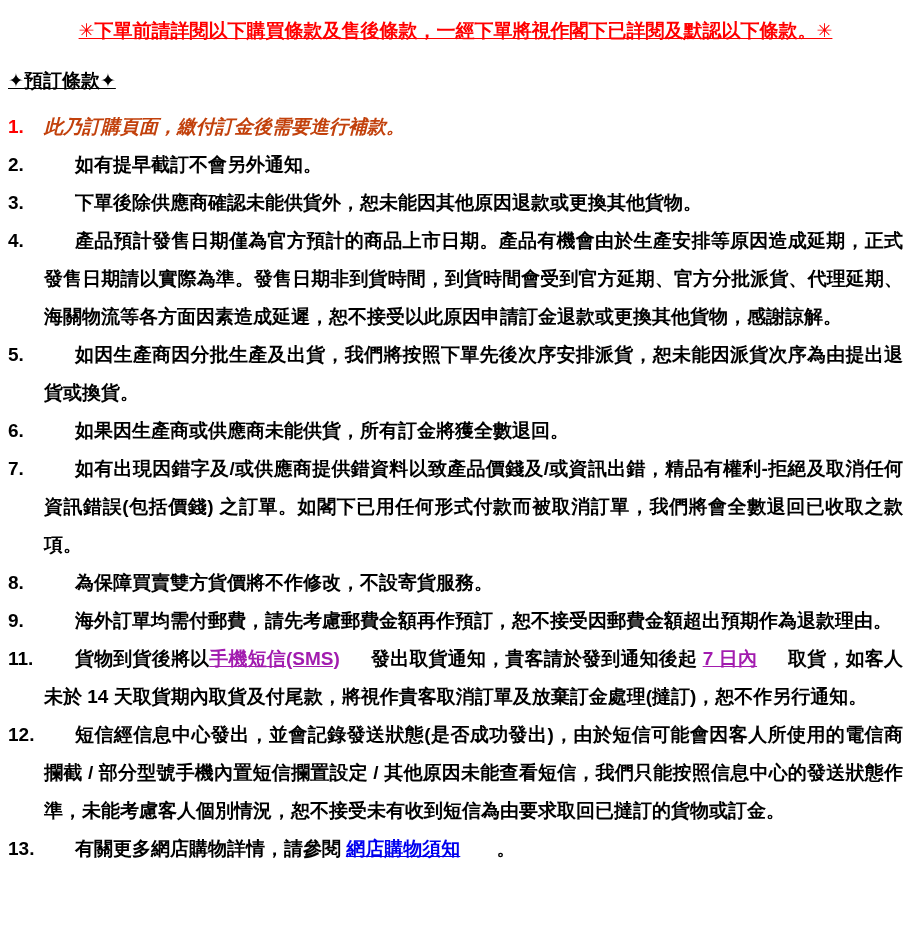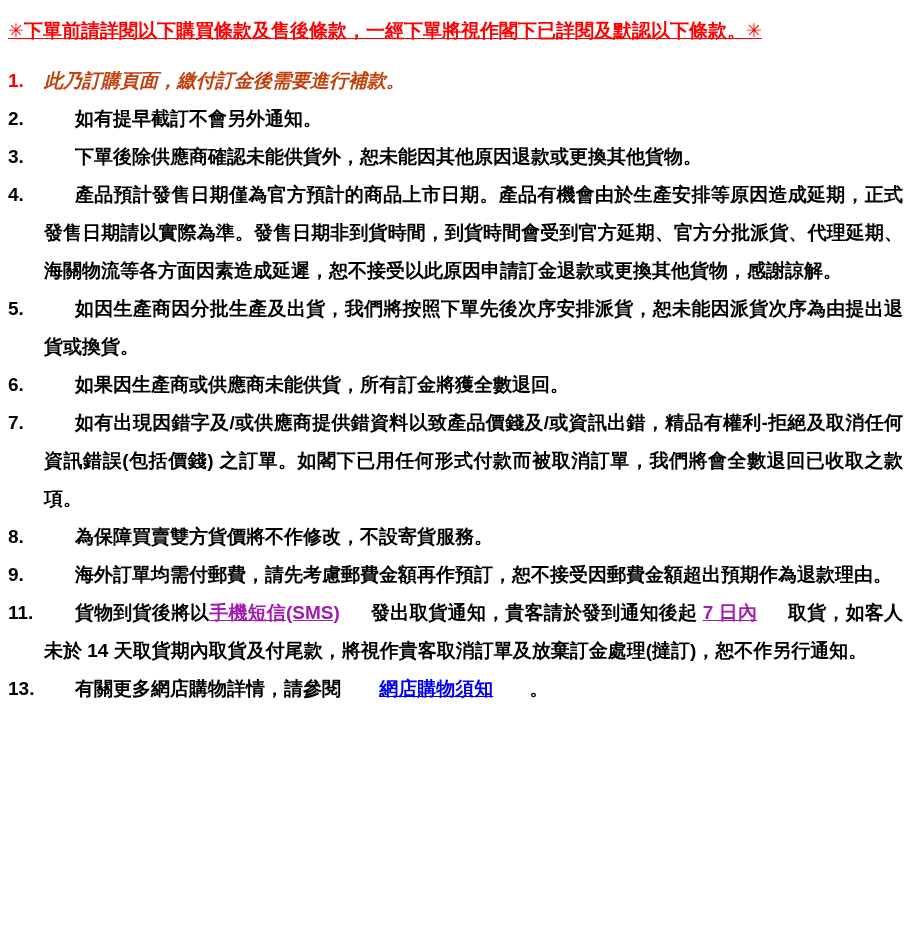--- a/index.html
+++ b/index.html
@@ -16,20 +16,21 @@
   }
   .page {
     padding: 12px 10px 10px 8px;
   }
   .notice {
     color: #ff0000;
     text-decoration: underline;
     line-height: 38px;
     margin-bottom: 12px;
     white-space: nowrap;
+    text-align: center;
   }
   .section-title {
     color: #000000;
     text-decoration: underline;
     line-height: 38px;
     margin-bottom: 8px;
   }
   .terms-list {
     display: block;
   }
@@ -59,29 +60,29 @@
     font-style: italic;
   }
   .seg-red-underline {
     color: #a21caf;
     text-decoration: underline;
   }
   a.seg-link {
     color: #0000ee;
     text-decoration: underline;
     cursor: pointer;
-    margin-left: 33px;
   }
 </style>
 </head>
 <body>
 
 <div class="page">
   <div class="notice">✳下單前請詳閱以下購買條款及售後條款，一經下單將視作閣下已詳閱及默認以下條款。✳</div>
 
+  <div class="section-title">✦預訂條款✦</div>
 
   <div class="terms-list">
       <div class="term-item red">
         <span class="num">1.</span>
         <span class="body"><span class="seg-red">此乃訂購頁面，繳付訂金後需要進行補款。</span></span>
       </div>
       <div class="term-item">
         <span class="num">2.</span>
         <span class="body"><span class="seg-normal">如有提早截訂不會另外通知。</span></span>
       </div>
@@ -111,17 +112,21 @@
       </div>
       <div class="term-item">
         <span class="num">9.</span>
         <span class="body"><span class="seg-normal">海外訂單均需付郵費，請先考慮郵費金額再作預訂，恕不接受因郵費金額超出預期作為退款理由。</span></span>
       </div>
       <div class="term-item">
         <span class="num">11.</span>
         <span class="body"><span class="seg-normal">貨物到貨後將以</span><span class="seg-red-underline">手機短信(SMS)</span><span class="seg-normal">發出取貨通知，貴客請於發到通知後起 </span><span class="seg-red-underline">7 日內</span><span class="seg-normal">取貨，如客人未於 14 天取貨期內取貨及付尾款，將視作貴客取消訂單及放棄訂金處理(撻訂)，恕不作另行通知。</span></span>
       </div>
       <div class="term-item">
+        <span class="num">12.</span>
+        <span class="body"><span class="seg-normal">短信經信息中心發出，並會記錄發送狀態(是否成功發出)，由於短信可能會因客人所使用的電信商攔截 / 部分型號手機內置短信攔置設定 / 其他原因未能查看短信，我們只能按照信息中心的發送狀態作準，未能考慮客人個別情況，恕不接受未有收到短信為由要求取回已撻訂的貨物或訂金。</span></span>
+      </div>
+      <div class="term-item">
         <span class="num">13.</span>
         <span class="body"><span class="seg-normal">有關更多網店購物詳情，請參閱 </span><a class="seg-link" href="#">網店購物須知</a><span class="seg-normal"> 。</span></span>
       </div>
     </div>
 </div>
 
 </body></html>

